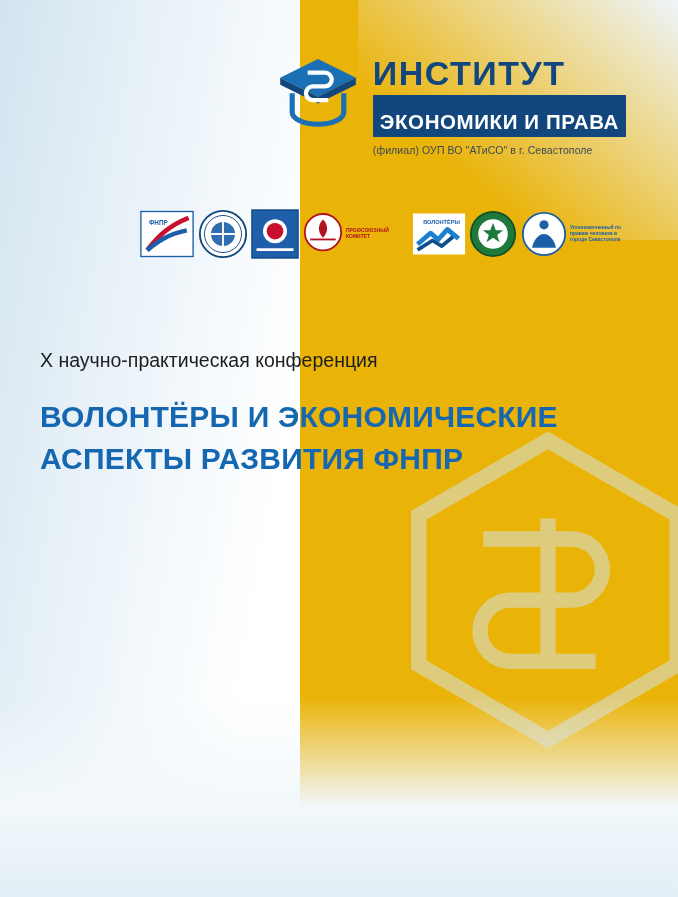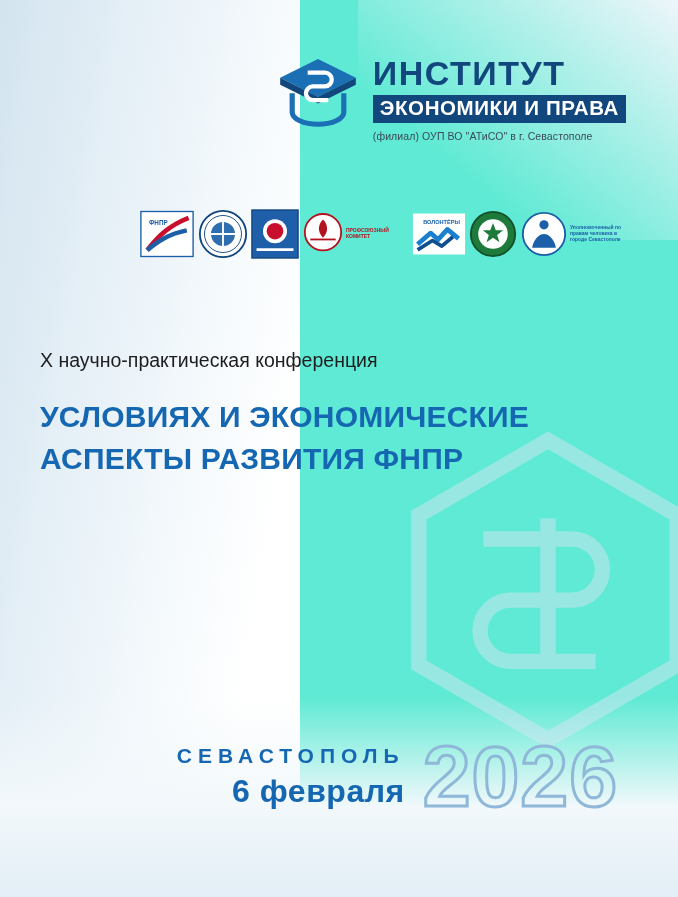--- a/index.html
+++ b/index.html
@@ -10,21 +10,21 @@
     width: 678px;
     height: 897px;
     font-family: "Liberation Sans", sans-serif;
     background: #ffffff;
     overflow: hidden;
   }
   .poster {
     position: relative;
     width: 678px;
     height: 897px;
-    background: #5eead4;
+    background: #eab308;
     overflow: hidden;
   }
   
   .bg-wash-left {
     position: absolute;
     left: 0; top: 0;
     width: 300px; height: 897px;
     background: linear-gradient(100deg, #d3e4ef 0%, #e6f0f7 32%, #f4f9fc 58%, #ffffff 80%);
     pointer-events: none;
   }
@@ -78,21 +78,21 @@
     line-height: 1;
   }
   .brand-line2 {
     margin-top: 5px;
     display: inline-block;
     background: #12477e;
     color: #ffffff;
     font-size: 20.5px;
     font-weight: bold;
     letter-spacing: 0.6px;
-    padding: 3px 7px 4px 7px;
+    padding: 17px 7px 4px 7px;
     line-height: 1;
   }
   .brand-line3 {
     margin-top: 7px;
     font-size: 10.5px;
     color: #3a4a58;
     letter-spacing: 0.1px;
   }
 
   
@@ -297,27 +297,20 @@
     </div>
 
   </div>
 
   <div class="titles">
     <div class="subtitle-top">
       <div>X научно-практическая конференция</div>
     </div>
 
     <div class="main-title">
-      <div>УСЛОВИЯХ И ЭКОНОМИЧЕСКИЕ</div>
+      <div>ВОЛОНТЁРЫ И ЭКОНОМИЧЕСКИЕ</div>
       <div>АСПЕКТЫ РАЗВИТИЯ ФНПР</div>
     </div>
 
   </div>
 
-  <div class="footer">
-    <div class="footer-left">
-      <div class="city">СЕВАСТОПОЛЬ</div>
-      <div class="date">6 февраля</div>
-    </div>
-    <div class="year">2026</div>
-  </div>
 
 </div>
 
 </body></html>

